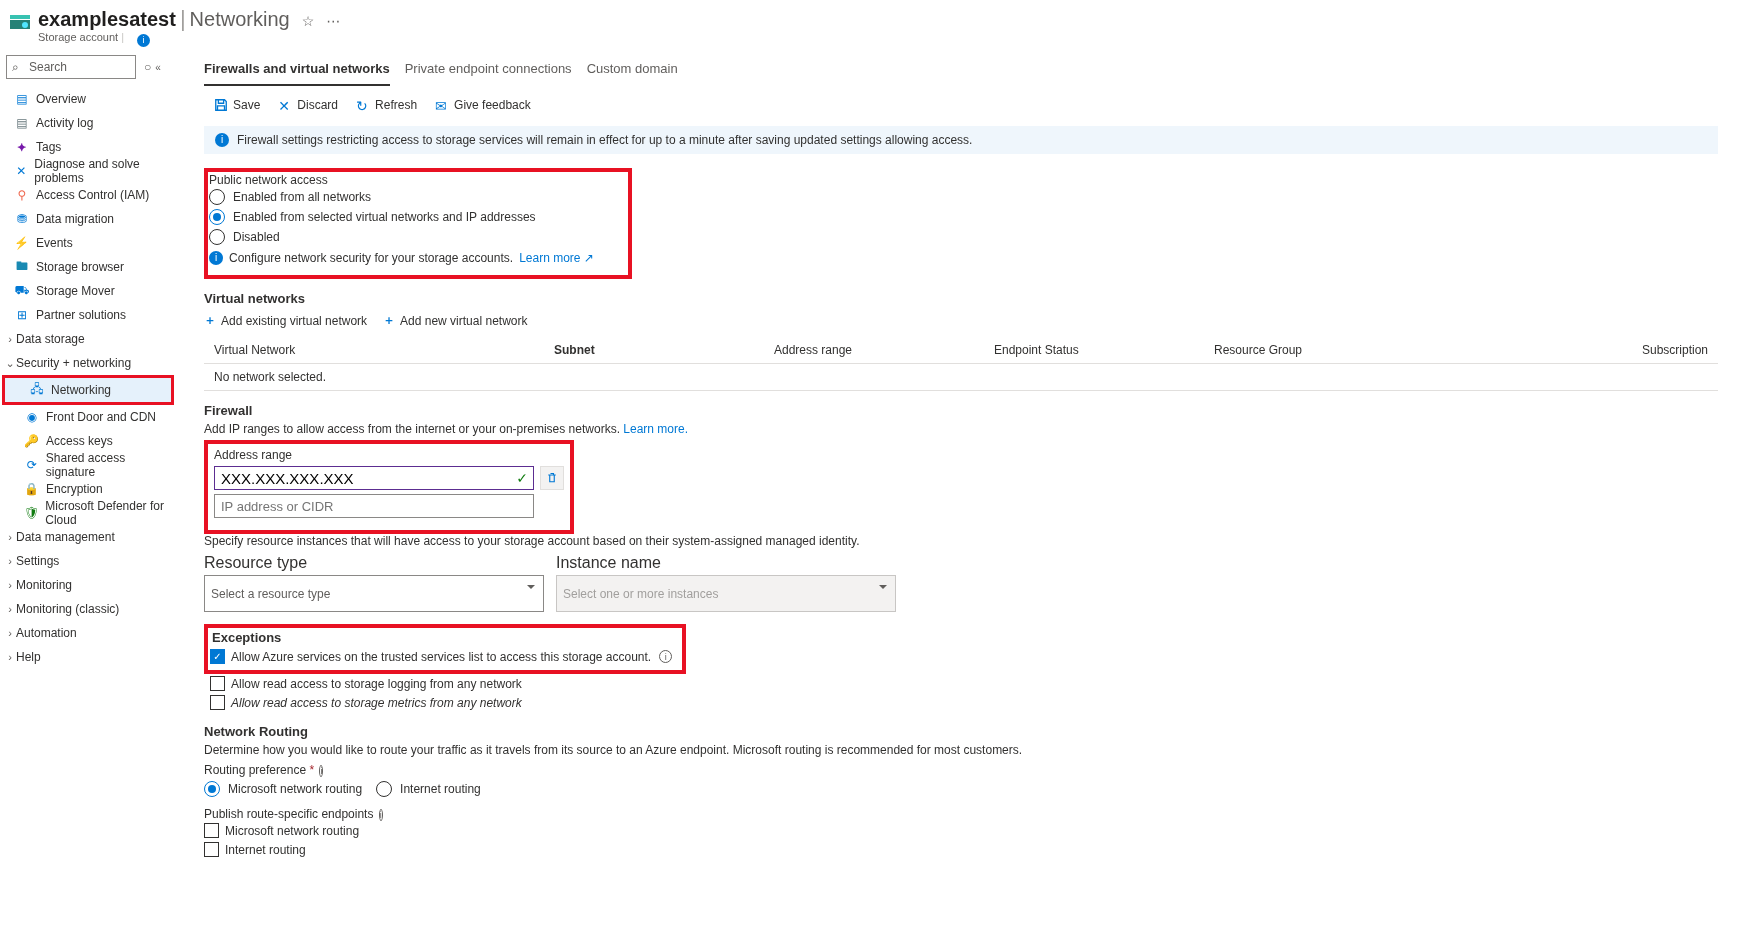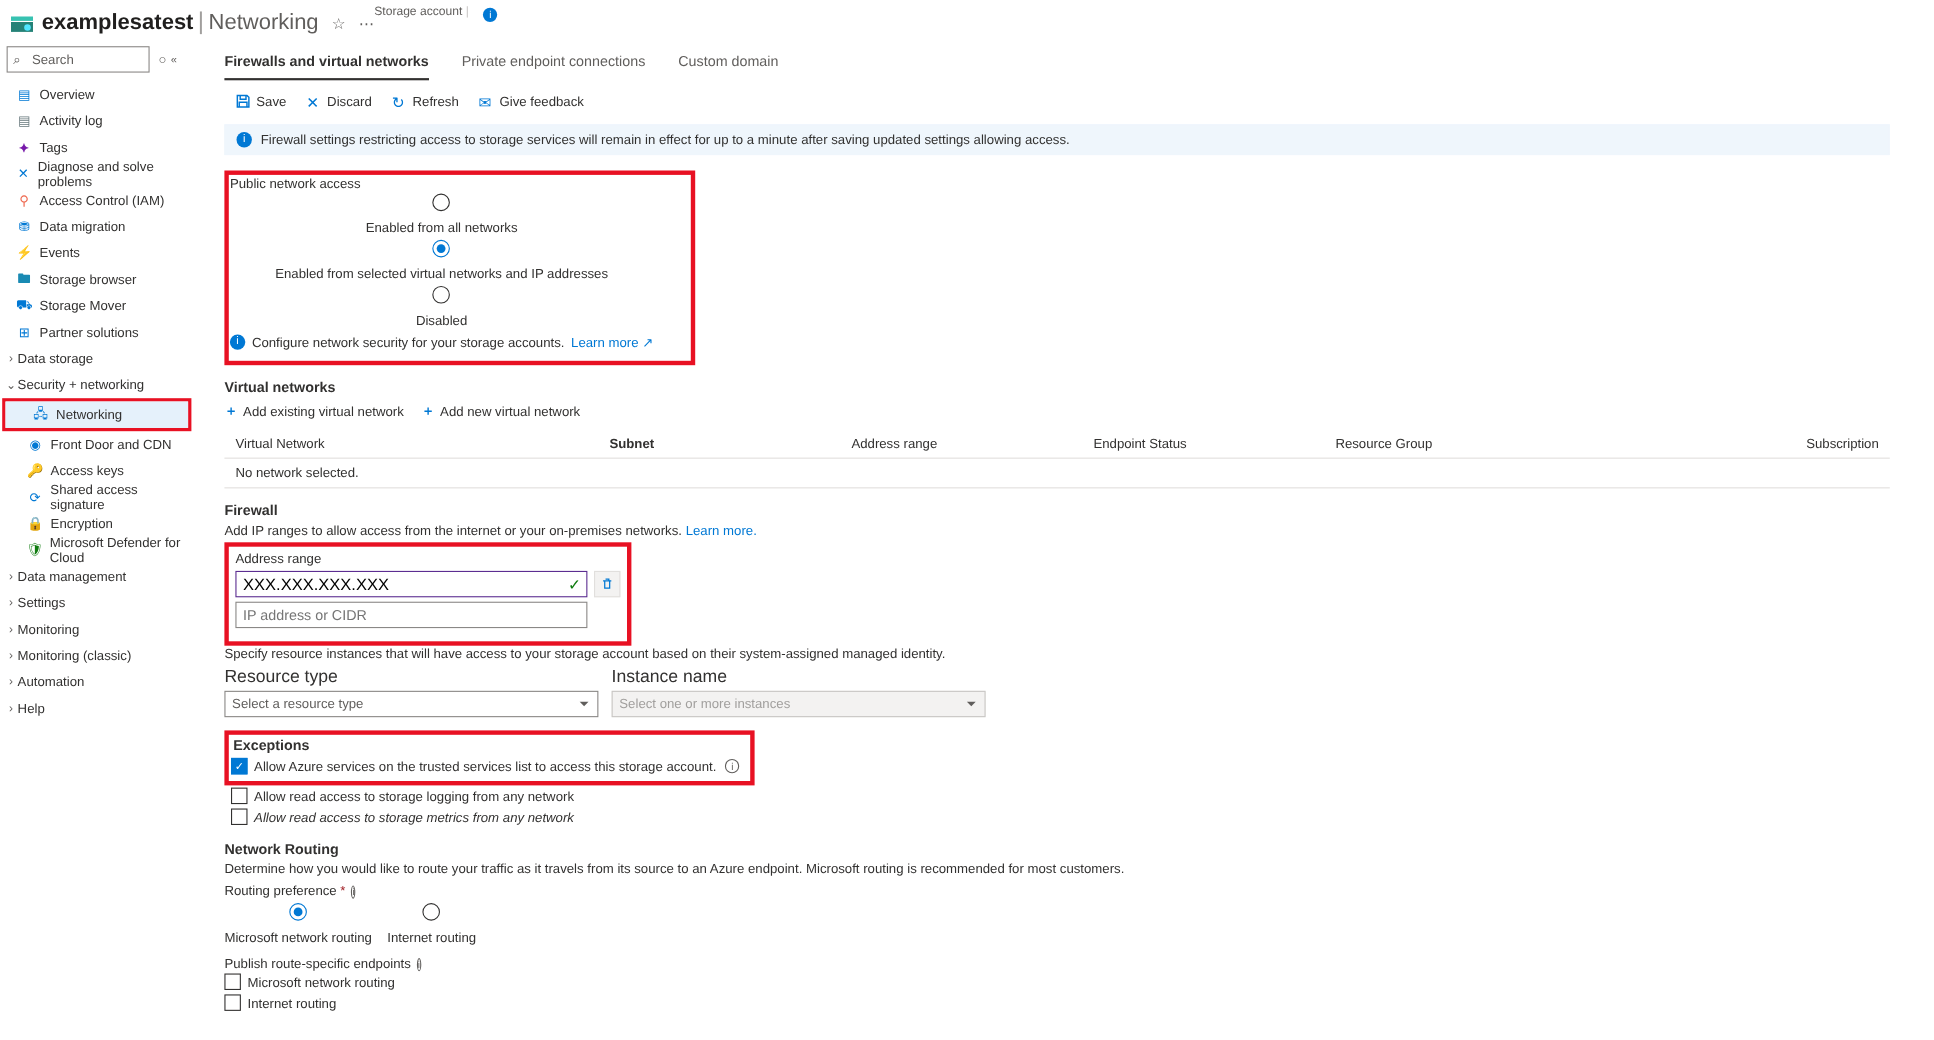--- a/index.html
+++ b/index.html
@@ -10,21 +10,21 @@
     --bg-hover:#edebe9;
     --bg-selected:#e5f1fb;
     --bg-blue-banner:#eff6fc;
     --red:#e81123;
   }
   *{box-sizing:border-box;}
   body{margin:0;font-family:"Segoe UI",Arial,sans-serif;font-size:12px;color:var(--text);background:#fff;min-width:1500px;}
   
   .header{display:flex;align-items:flex-start;padding:6px 0 0 6px;}
   .header .storage-icon{width:24px;height:24px;margin:4px 6px 0 2px;flex-shrink:0;}
-  .header .title-block{display:flex;flex-direction:row;}
+  .header .title-block{display:flex;flex-direction:column;}
   .header .title-row{display:flex;align-items:baseline;}
   .header .title-row .name{font-size:20px;font-weight:600;color:#201f1e;}
   .header .title-row .sep{color:#a19f9d;font-size:22px;font-weight:300;margin:0 4px;}
   .header .title-row .page{font-size:20px;font-weight:400;color:#605e5c;}
   .header .title-row .star, .header .title-row .more{color:#605e5c;font-size:14px;margin-left:12px;position:relative;top:0;}
   .header .sub{font-size:11px;color:#605e5c;margin-top:-1px;}
   .header .sub .info{display:inline-block;width:13px;height:13px;background:var(--azure-blue);color:#fff;border-radius:50%;font-size:9px;text-align:center;line-height:13px;margin-left:10px;vertical-align:-2px;}
 
   .layout{display:flex;}
   .sidebar{width:176px;flex-shrink:0;padding:6px 0 20px 0;}
@@ -38,36 +38,36 @@
   .nav-item{display:flex;align-items:center;height:24px;padding:0 0 0 14px;cursor:pointer;font-size:12px;color:#323130;}
   .nav-item .icon{width:16px;height:16px;margin-right:6px;display:flex;align-items:center;justify-content:center;font-size:12px;}
   .nav-group{display:flex;align-items:center;height:24px;padding:0 0 0 4px;cursor:pointer;font-size:12px;color:#323130;}
   .nav-group .chev{width:12px;text-align:center;color:#605e5c;font-size:11px;}
   .nav-sub{padding-left:24px;display:flex;align-items:center;height:24px;cursor:pointer;font-size:12px;}
   .nav-sub .icon{width:16px;height:16px;margin-right:6px;display:flex;align-items:center;justify-content:center;font-size:12px;}
   .nav-sub.selected{background:var(--bg-selected);}
   .hl{border:3px solid var(--red);}
 
   .main{flex:1;padding:0 0 30px 28px;}
-  .tabs{display:flex;gap:30px;border-bottom:0;margin:8px 0 6px 0;}
+  .tabs{display:flex;gap:15px;border-bottom:0;margin:8px 0 6px 0;}
   .tab{padding:6px 0 8px 0;font-size:13px;color:#605e5c;cursor:pointer;border-bottom:2px solid transparent;}
   .tab.active{color:#323130;font-weight:600;border-bottom-color:#323130;}
 
   .toolbar{display:flex;gap:18px;padding:6px 0 10px 10px;}
   .tool{display:flex;align-items:center;gap:5px;color:#323130;font-size:12px;cursor:pointer;}
   .tool svg,.tool .ic{width:14px;height:14px;color:var(--azure-blue);}
 
   .info-banner{display:flex;align-items:center;background:var(--bg-blue-banner);border:1px solid var(--bg-blue-banner);padding:6px 10px;font-size:12px;color:#323130;margin:4px 40px 14px 0;}
   .info-banner .i{width:14px;height:14px;background:var(--azure-blue);color:#fff;border-radius:50%;font-size:10px;text-align:center;line-height:14px;margin-right:8px;flex-shrink:0;}
 
   .section-title{font-size:13px;font-weight:600;margin:12px 0 4px 0;}
   .subtext{font-size:12px;color:#323130;}
   a.link{color:var(--azure-blue);text-decoration:none;}
 
-  .radio-row{display:flex;align-items:center;gap:8px;padding:2px 0;flex-direction:column;}
+  .radio-row{display:flex;align-items:center;gap:8px;padding:2px 0;}
   .radio{width:16px;height:16px;border:1px solid #323130;border-radius:50%;display:flex;align-items:center;justify-content:center;background:#fff;}
   .radio.on{border-color:var(--azure-blue);}
   .radio.on::after{content:"";width:8px;height:8px;background:var(--azure-blue);border-radius:50%;}
   .infoline{display:flex;align-items:center;gap:6px;padding:4px 0;font-size:12px;}
   .infoline .i{width:14px;height:14px;background:var(--azure-blue);color:#fff;border-radius:50%;font-size:10px;text-align:center;line-height:14px;}
 
   .vn-actions{display:flex;gap:16px;margin:6px 0 4px 0;}
   .btn-inline{display:flex;align-items:center;gap:5px;color:#323130;font-size:12px;cursor:pointer;}
   .btn-inline .plus{color:var(--azure-blue);font-weight:600;}
 
@@ -85,21 +85,21 @@
   .addr-label{font-size:12px;margin-bottom:4px;}
   .addr-row{display:flex;align-items:flex-start;gap:6px;margin-bottom:4px;}
   .addr-row input{width:320px;height:24px;border:1px solid #8a8886;padding:0 6px;font-size:13px;}
   .addr-row input.valid{border-color:#5c2d91;}
   .addr-row .check{color:#107c10;font-size:14px;}
   .addr-row .del{width:24px;height:24px;border:1px solid #e1dfdd;display:flex;align-items:center;justify-content:center;background:#f3f2f1;color:var(--azure-blue);font-size:12px;cursor:pointer;}
 
   .ri-row{display:flex;gap:12px;}
   .ri-col{display:flex;flex-direction:column;}
   .ri-col label{font-size:16px;margin-bottom:3px;}
-  .ri-select{width:340px;height:24px;border:1px solid #8a8886;font-size:12px;padding:0 20px 0 6px;background:#fff;display:flex;align-items:center;justify-content:space-between;position:relative;}
+  .ri-select{width:340px;height:37px;border:1px solid #8a8886;font-size:12px;padding:0 20px 0 6px;background:#fff;display:flex;align-items:center;justify-content:space-between;position:relative;}
   .ri-select::after{content:"";border:4px solid transparent;border-top-color:#605e5c;position:absolute;right:8px;top:9px;}
   .ri-select.disabled{background:#f3f2f1;color:#a19f9d;border-color:#c8c6c4;}
 
   .ex-block{border:4px solid var(--red);display:inline-block;padding:2px 10px 4px 2px;margin-top:2px;}
   .cb-row{display:flex;align-items:center;gap:6px;padding:2px 0;font-size:12px;}
   .cb{width:15px;height:15px;border:1px solid #323130;display:flex;align-items:center;justify-content:center;background:#fff;font-size:10px;}
   .cb.on{border-color:var(--azure-blue);background:var(--azure-blue);color:#fff;}
   .qmark{width:13px;height:13px;border:1px solid #605e5c;border-radius:50%;font-size:9px;text-align:center;line-height:12px;color:#605e5c;margin-left:2px;}
 
   .req{color:#a4262c;}

